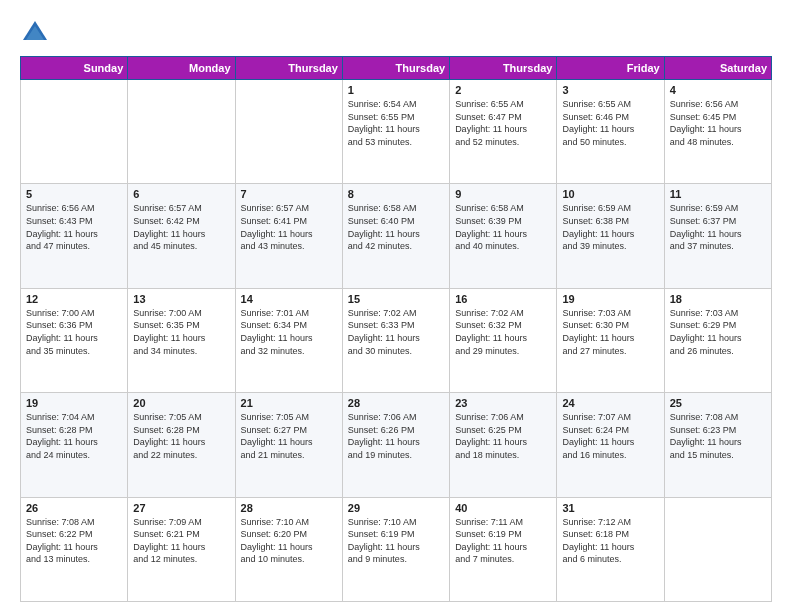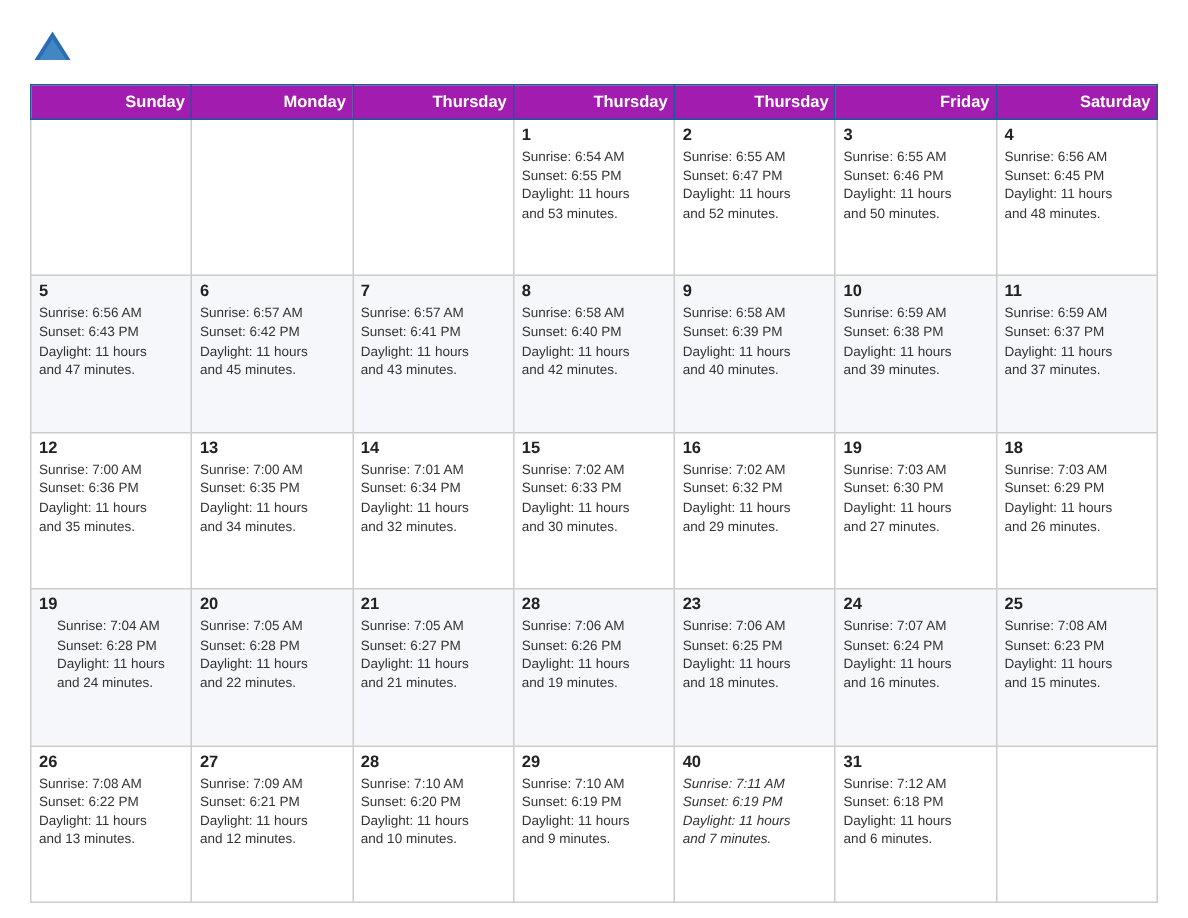--- a/index.html
+++ b/index.html
@@ -269,21 +269,21 @@
             <span class="day-num">18</span>
             <div class="day-info" style="white-space: pre-line;">Sunrise: 7:03 AM
 Sunset: 6:29 PM
 Daylight: 11 hours
 and 26 minutes.</div>
           </td>
         </tr>
         <tr>
           <td>
             <span class="day-num">19</span>
-            <div class="day-info" style="white-space: pre-line; margin-left: 12px;">Sunrise: 7:04 AM
+            <div class="day-info" style="white-space: pre-line;">Sunrise: 7:04 AM
 Sunset: 6:28 PM
 Daylight: 11 hours
 and 24 minutes.</div>
           </td>
           <td>
             <span class="day-num">20</span>
             <div class="day-info" style="white-space: pre-line;">Sunrise: 7:05 AM
 Sunset: 6:28 PM
 Daylight: 11 hours
 and 22 minutes.</div>
@@ -348,21 +348,21 @@
           </td>
           <td>
             <span class="day-num">29</span>
             <div class="day-info" style="white-space: pre-line;">Sunrise: 7:10 AM
 Sunset: 6:19 PM
 Daylight: 11 hours
 and 9 minutes.</div>
           </td>
           <td>
             <span class="day-num">40</span>
-            <div class="day-info" style="white-space: pre-line; font-style: italic;">Sunrise: 7:11 AM
+            <div class="day-info" style="white-space: pre-line;">Sunrise: 7:11 AM
 Sunset: 6:19 PM
 Daylight: 11 hours
 and 7 minutes.</div>
           </td>
           <td>
             <span class="day-num">31</span>
             <div class="day-info" style="white-space: pre-line;">Sunrise: 7:12 AM
 Sunset: 6:18 PM
 Daylight: 11 hours
 and 6 minutes.</div>

